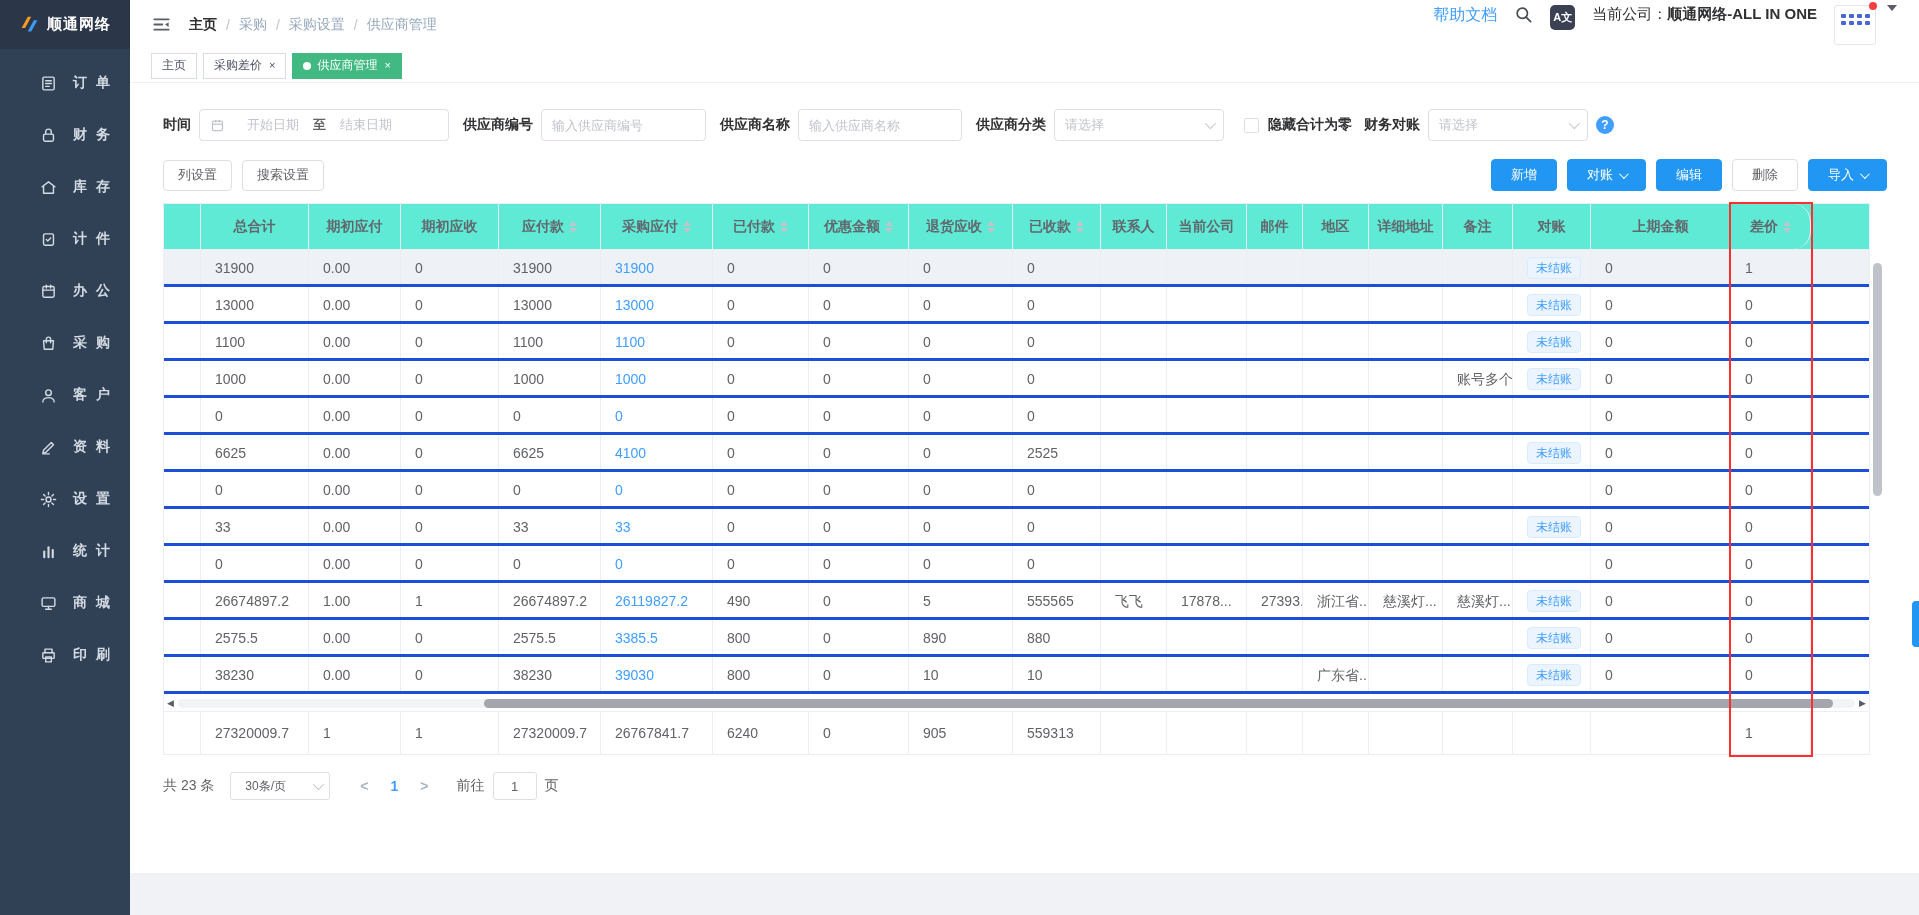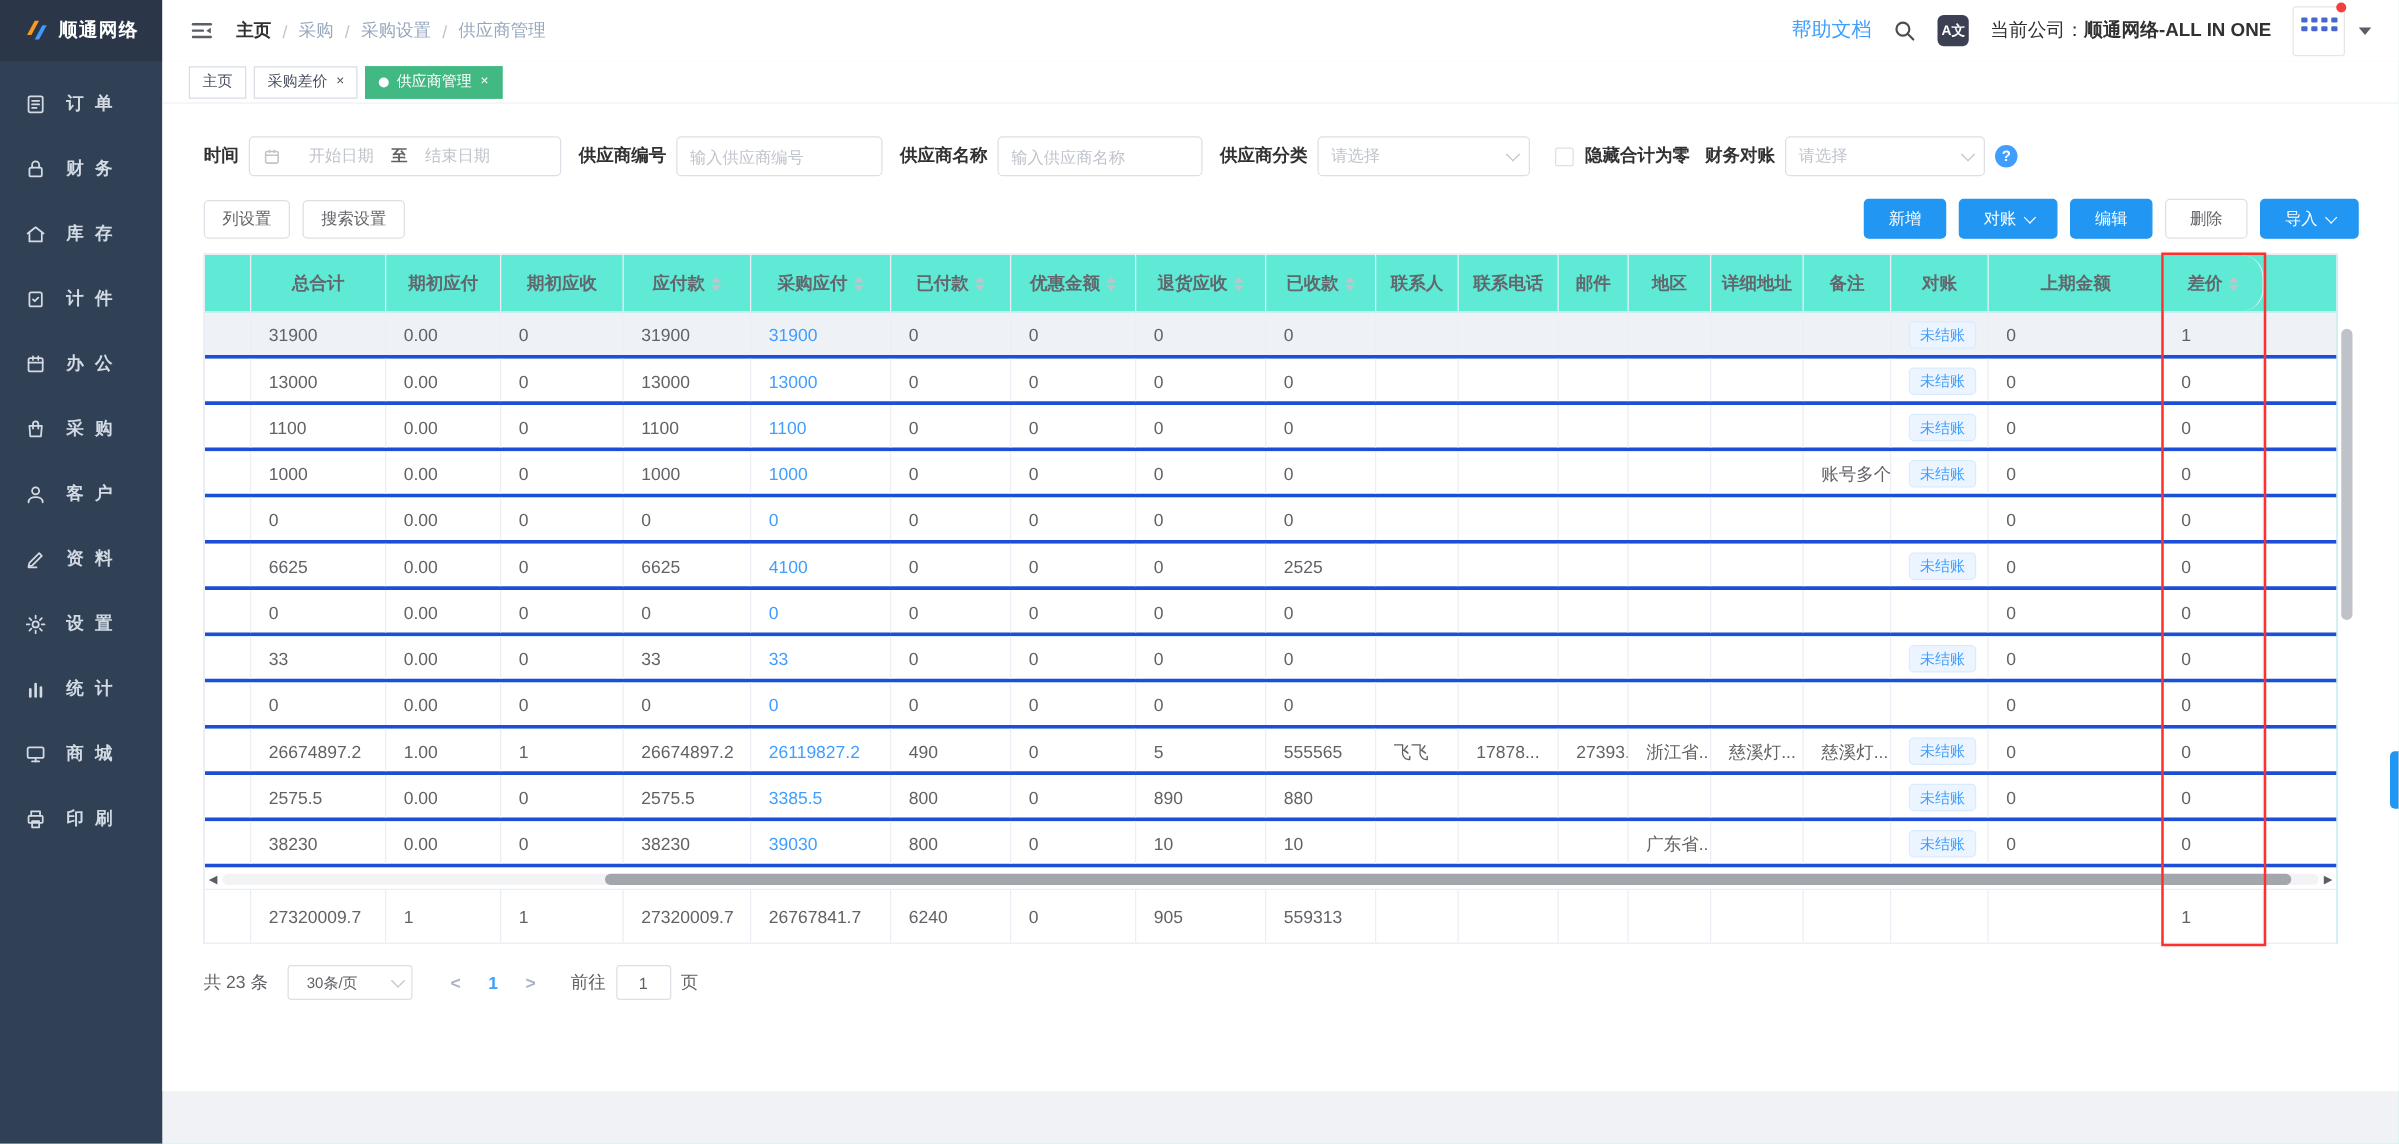--- a/index.html
+++ b/index.html
@@ -5,33 +5,33 @@
   *{box-sizing:border-box}
   html,body{margin:0;padding:0}
   body{width:1919px;height:915px;font-family:"Liberation Sans",sans-serif;background:#f0f2f5;overflow:hidden;position:relative}
   .layout{display:flex;height:915px}
 
   
   aside{width:130px;flex-shrink:0;background:#304156;display:flex;flex-direction:column}
   .logo{height:49px;background:#2b3649;display:flex;align-items:center;justify-content:center;gap:7px;cursor:pointer}
   .logo-text{color:#fff;font-weight:700;font-size:15px;letter-spacing:1px;white-space:nowrap}
   .menu{padding-top:8px}
-  .menu-item{height:52px;display:flex;align-items:center;padding-left:20px;color:#d3dae3;font-size:14px;cursor:pointer}
+  .menu-item{height:52px;display:flex;align-items:center;padding-left:40px;color:#d3dae3;font-size:14px;cursor:pointer}
   .menu-item svg{width:17px;height:17px;margin-right:16px;flex-shrink:0}
   .menu-item .mlabel{letter-spacing:9px;font-weight:700;white-space:nowrap}
 
   
   .main{flex:1;display:flex;flex-direction:column;min-width:0;background:#f0f2f5}
   .topbar{height:49px;background:#fff;display:flex;align-items:center;padding:0 22px 0 14px}
   .hamburger{padding:6px 8px;cursor:pointer;display:flex;align-items:center}
   .crumbs{display:flex;align-items:center;margin-left:10px;font-size:14px}
   .crumb{color:#97a8be;cursor:pointer}
   .crumb.first{color:#303133;font-weight:700}
   .crumb-sep{color:#c0c4cc;margin:0 9px}
-  .topbar-right{margin-left:auto;display:flex;align-items:center;gap:17px}
+  .topbar-right{margin-left:auto;display:flex;align-items:flex-start;gap:17px}
   .help-link{color:#409eff;font-size:16px;cursor:pointer}
   .icon-btn{cursor:pointer;display:flex;align-items:center}
   .trans-icon{width:25px;height:25px;background:#3b4152;border-radius:5px;color:#fff;font-size:11px;font-weight:700;display:flex;align-items:center;justify-content:center;cursor:pointer}
   .company{font-size:15px;color:#303133;white-space:nowrap}
   .company b{font-weight:700}
   .avatar{width:42px;height:40px;background:#fff;border:1px solid #e6e6e6;border-radius:3px;position:relative;cursor:pointer}
   .avatar .dots{position:absolute;left:6px;top:8px;display:grid;grid-template-columns:repeat(4,1fr);gap:3px}
   .avatar .dots i{width:5px;height:4px;background:#4667d2;border-radius:1px}
   .avatar .reddot{position:absolute;right:-2px;top:-4px;width:8px;height:8px;border-radius:50%;background:#f53f3f}
   .caret-down{width:0;height:0;border-left:5px solid transparent;border-right:5px solid transparent;border-top:6px solid #5a5e66;margin-left:-6px;cursor:pointer}
@@ -382,21 +382,21 @@
               <span>已收款</span>
               <span class="sort">
                 <i class="up"></i>
                 <i class="down"></i>
               </span>
             </div>
             <div class="th" style="width: 66px;">
               <span>联系人</span>
             </div>
             <div class="th" style="width: 80px;">
-              <span>联系电话</span>
+              <span>当前公司</span>
             </div>
             <div class="th" style="width: 56px;">
               <span>邮件</span>
             </div>
             <div class="th" style="width: 66px;">
               <span>地区</span>
             </div>
             <div class="th" style="width: 74px;">
               <span>详细地址</span>
             </div>

